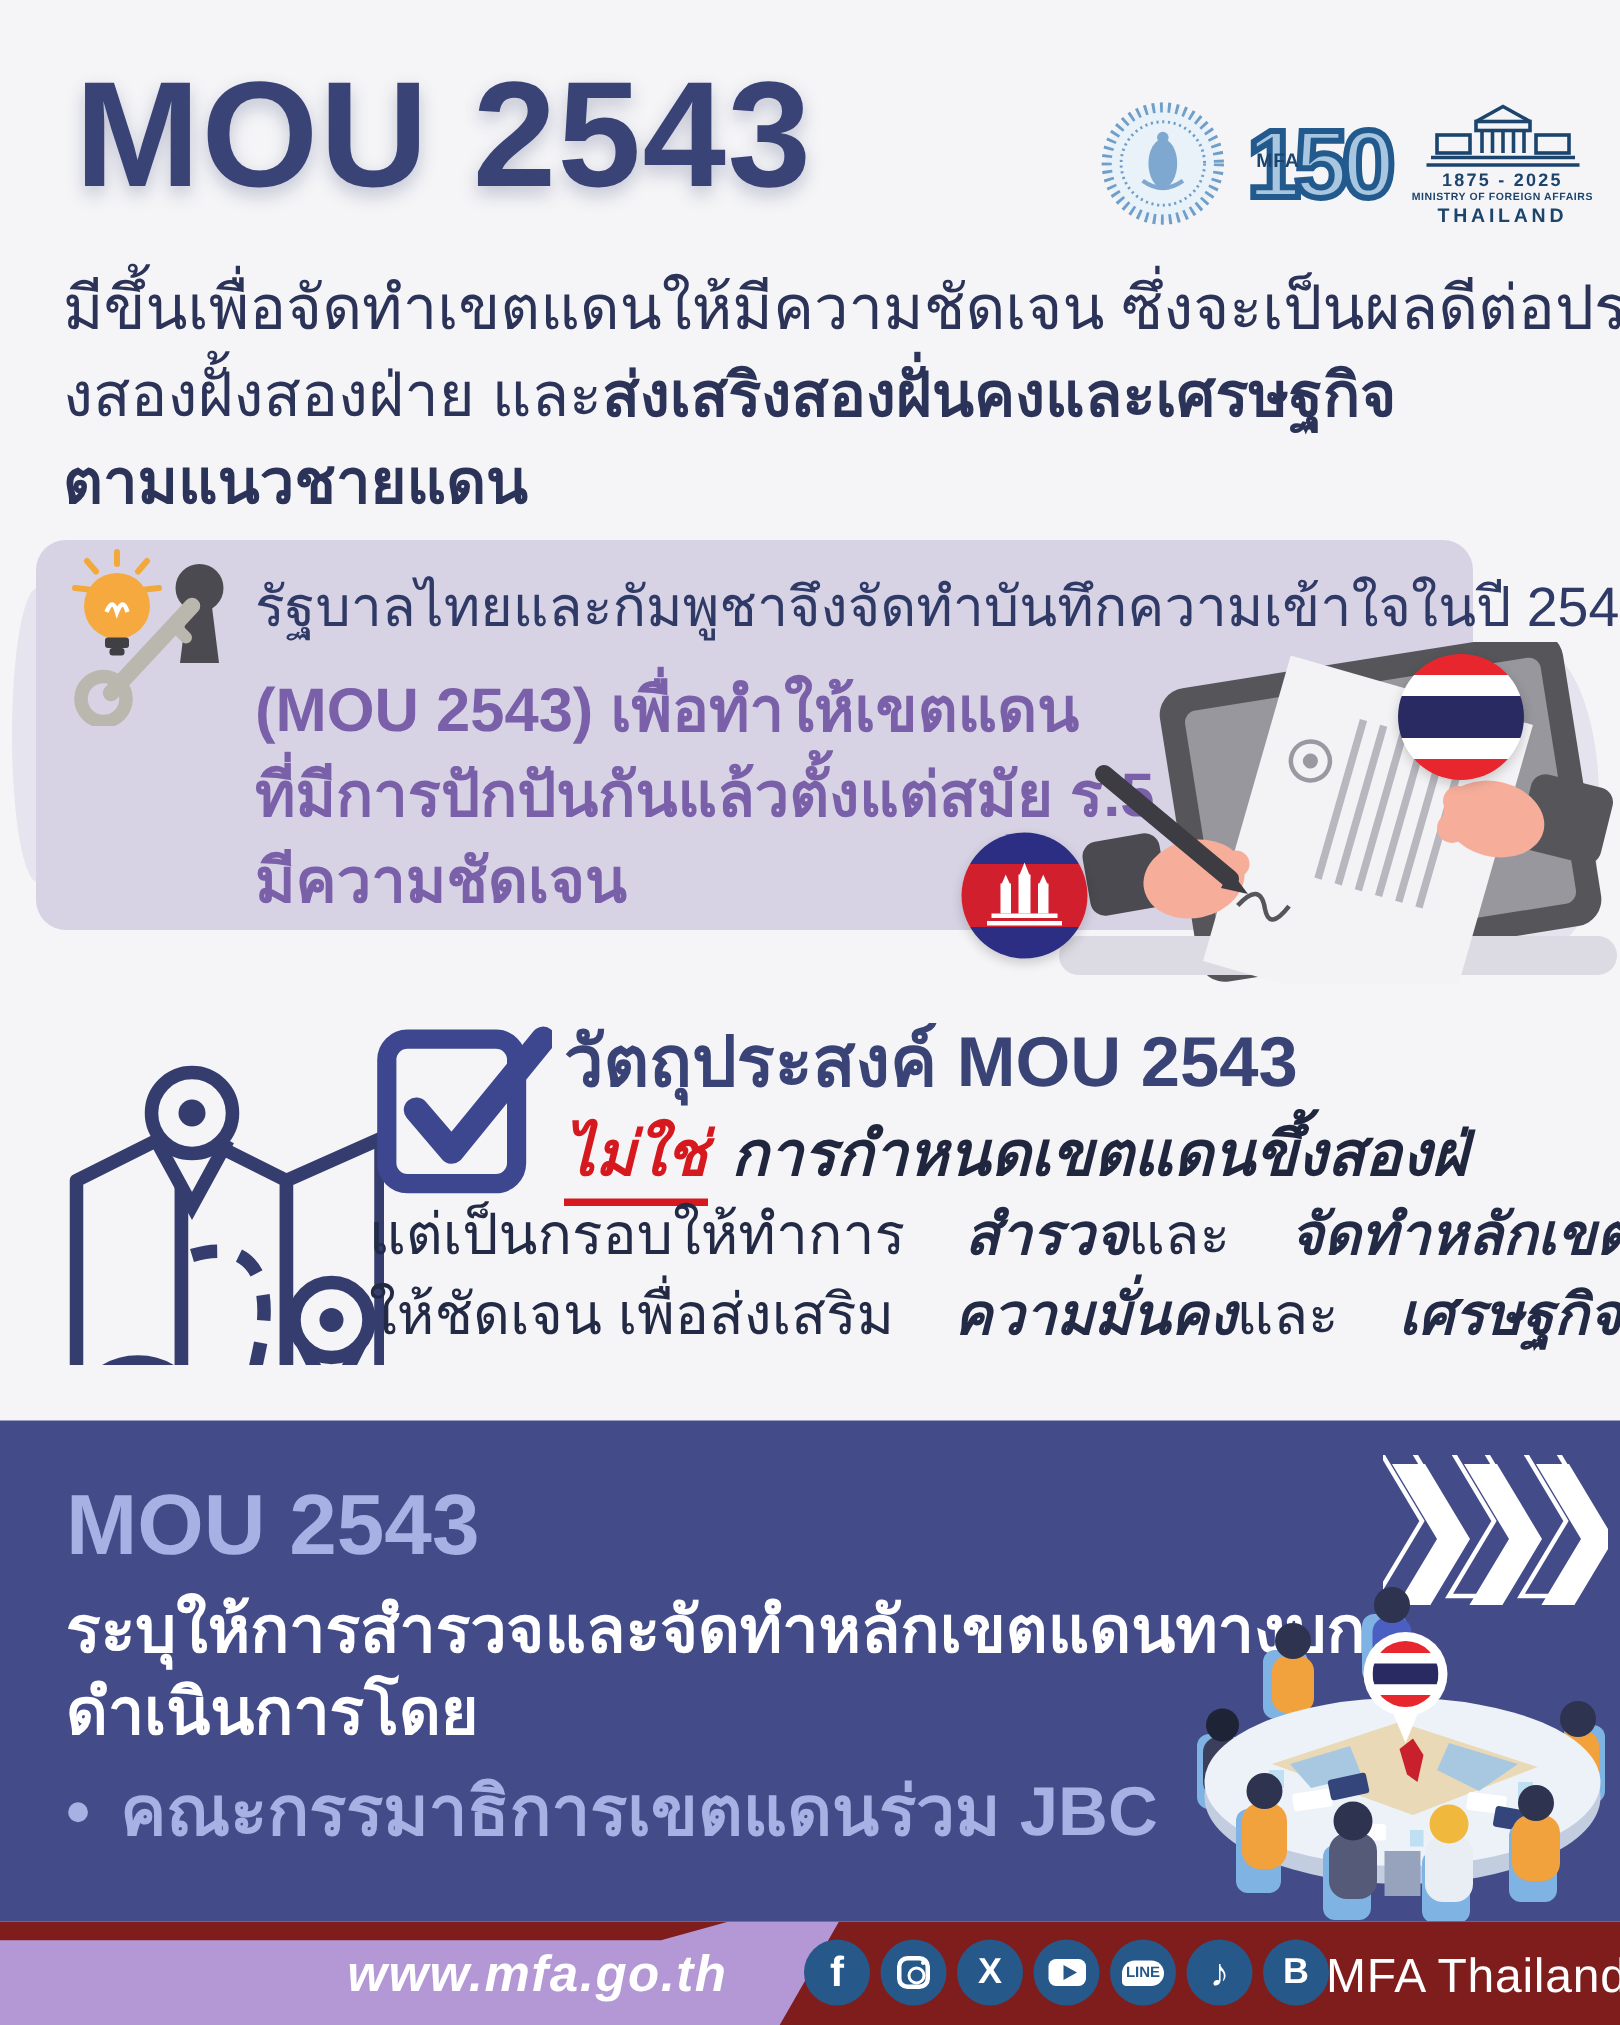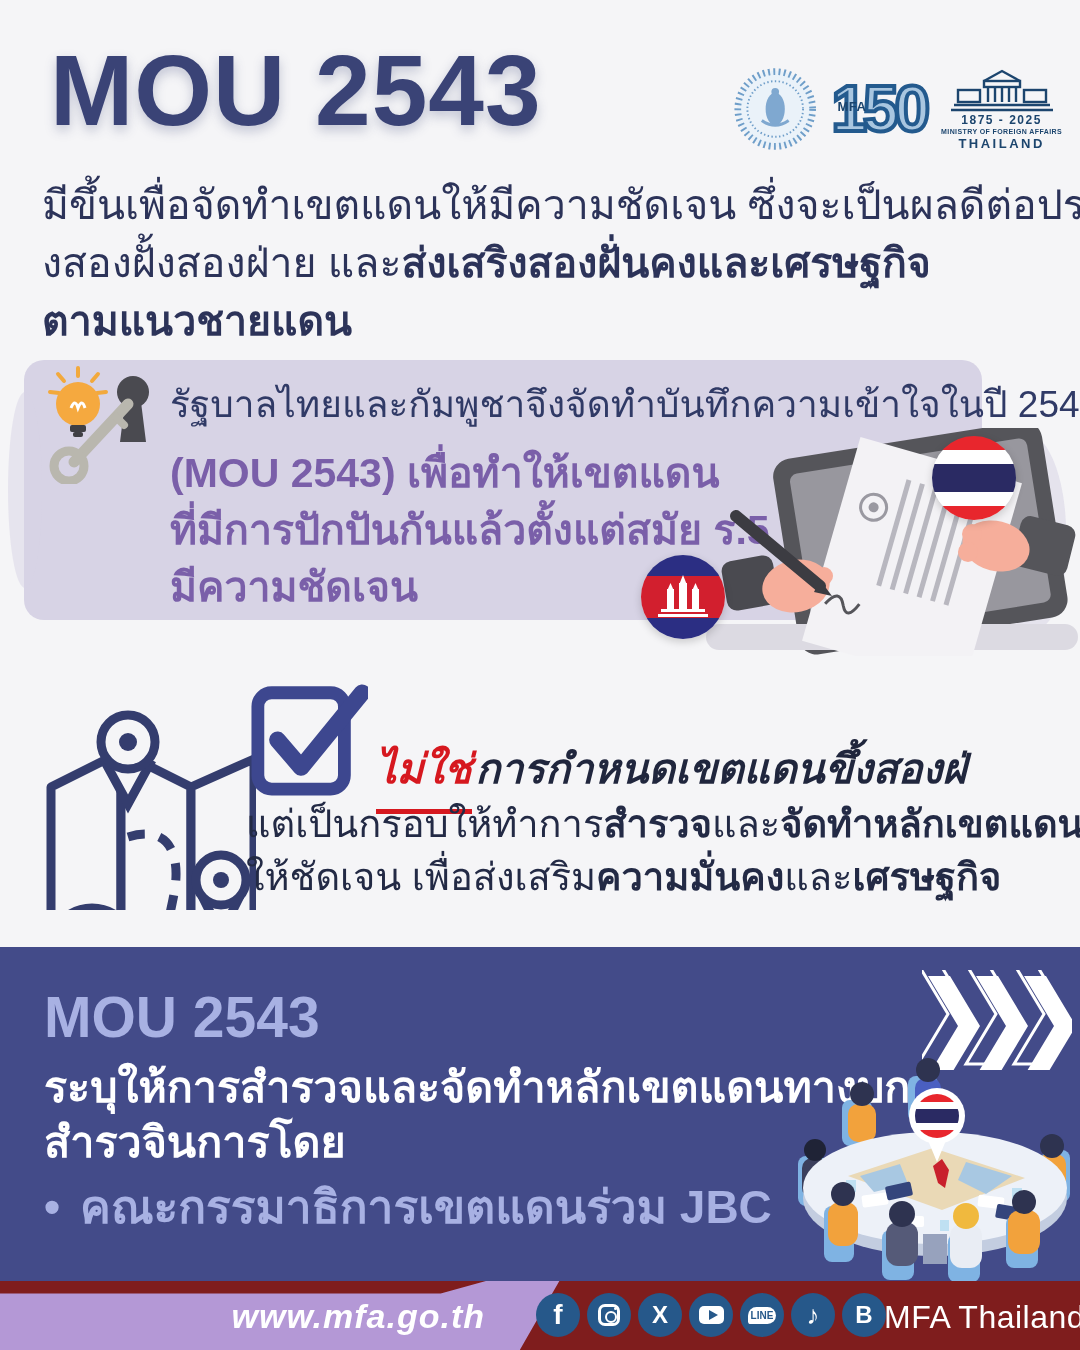--- a/index.html
+++ b/index.html
@@ -46,24 +46,24 @@
     background:linear-gradient(180deg,#e8262d 0 16.7%,#ffffff 16.7% 33.3%,#2a2a63 33.3% 66.7%,#ffffff 66.7% 83.3%,#e8262d 83.3% 100%);}
   .flag-kh{left:641px;top:555px;width:84px;height:84px;
     background:linear-gradient(180deg,#2b2e83 0 25%,#d21f2e 25% 75%,#2b2e83 75% 100%);}
   .flag-kh svg{position:absolute;left:0;top:0;}
 
   
   .mapicon{position:absolute;left:16px;top:652px;width:240px;height:258px;}
   .checkicon{position:absolute;left:250px;top:676px;width:118px;height:122px;}
   .obj-title{position:absolute;left:376px;top:670px;font-size:47px;font-weight:800;color:#3a4376;white-space:nowrap;}
   .obj-neg{position:absolute;left:376px;top:736px;font-size:41px;font-weight:800;font-style:italic;white-space:nowrap;color:#20263d;}
-  .obj-neg .no{color:#d6181f;border-bottom:5px solid #d6181f;padding-bottom:17px;margin-right:4px;}
+  .obj-neg .no{color:#d6181f;border-bottom:5px solid #d6181f;padding-bottom:7px;margin-right:16px;}
   .obj-body{position:absolute;left:246px;top:798px;font-size:38px;line-height:53px;color:#232a45;}
   .obj-body .bl{white-space:nowrap;}
-  .obj-body b{font-weight:800;}
+  .obj-body b{font-weight:800;font-style:italic;margin-left:40px;}
 
   
   .dark{position:absolute;left:0;top:947px;width:1080px;height:334px;background:#434b89;}
   .chevrons{position:absolute;left:922px;top:970px;width:150px;height:100px;}
   .jbc-title{position:absolute;left:44px;top:984px;font-size:57px;font-weight:800;color:#a8b1e3;white-space:nowrap;}
   .jbc-body{position:absolute;left:44px;top:1060px;color:#ffffff;font-weight:700;}
   .jbc-body .bl{font-size:43px;line-height:55px;white-space:nowrap;}
   .jbc-bullet{position:absolute;left:44px;top:1170px;font-size:46px;font-weight:800;color:#a8b1e3;white-space:nowrap;display:flex;align-items:center;}
   .jbc-bullet .dot{margin-right:20px;}
   .illus-table{position:absolute;left:790px;top:1038px;width:290px;height:243px;}
@@ -234,20 +234,21 @@
     </g>
     <circle cx="76" cy="298" r="42" fill="#f5f5f7" stroke="#343d6e" stroke-width="9"></circle>
     <line x1="46" y1="328" x2="12" y2="362" stroke="#343d6e" stroke-width="15" stroke-linecap="round"></line>
   </svg>
 
   <svg class="checkicon" viewBox="0 0 120 122">
     <rect x="8" y="16" width="88" height="98" rx="14" fill="#f5f5f7" stroke="#3d478f" stroke-width="13"></rect>
     <path d="M28,64 L52,92 L114,16" stroke="#3d478f" stroke-width="17" fill="none" stroke-linecap="round" stroke-linejoin="round"></path>
   </svg>
 
+  <div class="obj-title">วัตถุประสงค์ MOU 2543</div>
   <div class="obj-neg">
     <span class="no">ไม่ใช่</span><span>การกำหนดเขตแดนขึ้งสองฝ่</span>
   </div>
   <div class="obj-body">
     <div class="bl">
       <span>แต่เป็นกรอบให้ทำการ</span><b>สำรวจ</b><span>และ</span><b>จัดทำหลักเขตแดนทางบก</b>
     </div>
     <div class="bl">
       <span>ให้ชัดเจน เพื่อส่งเสริม</span><b>ความมั่นคง</b><span>และ</span><b>เศรษฐกิจ</b>
     </div>
@@ -264,21 +265,21 @@
     <g fill="#ffffff">
       <path d="M6,6 H28 L58,56 L28,106 H6 L36,56 Z"></path>
       <path d="M54,6 H76 L106,56 L76,106 H54 L84,56 Z"></path>
       <path d="M102,6 H124 L154,56 L124,106 H102 L132,56 Z"></path>
     </g>
   </svg>
 
   <div class="jbc-title">MOU 2543</div>
   <div class="jbc-body">
     <div class="bl">ระบุให้การสำรวจและจัดทำหลักเขตแดนทางบก</div>
-    <div class="bl">สำรวจินการโดย</div>
+    <div class="bl">ดำเนินการโดย</div>
   </div>
   <div class="jbc-bullet">
     <span class="dot">•</span>
     <span>คณะกรรมาธิการเขตแดนร่วม JBC</span>
   </div>
 
   <svg class="illus-table" viewBox="0 0 290 243">
 
     <g>
       <rect x="118" y="38" width="30" height="46" rx="8" fill="#7fb3e3"></rect>

